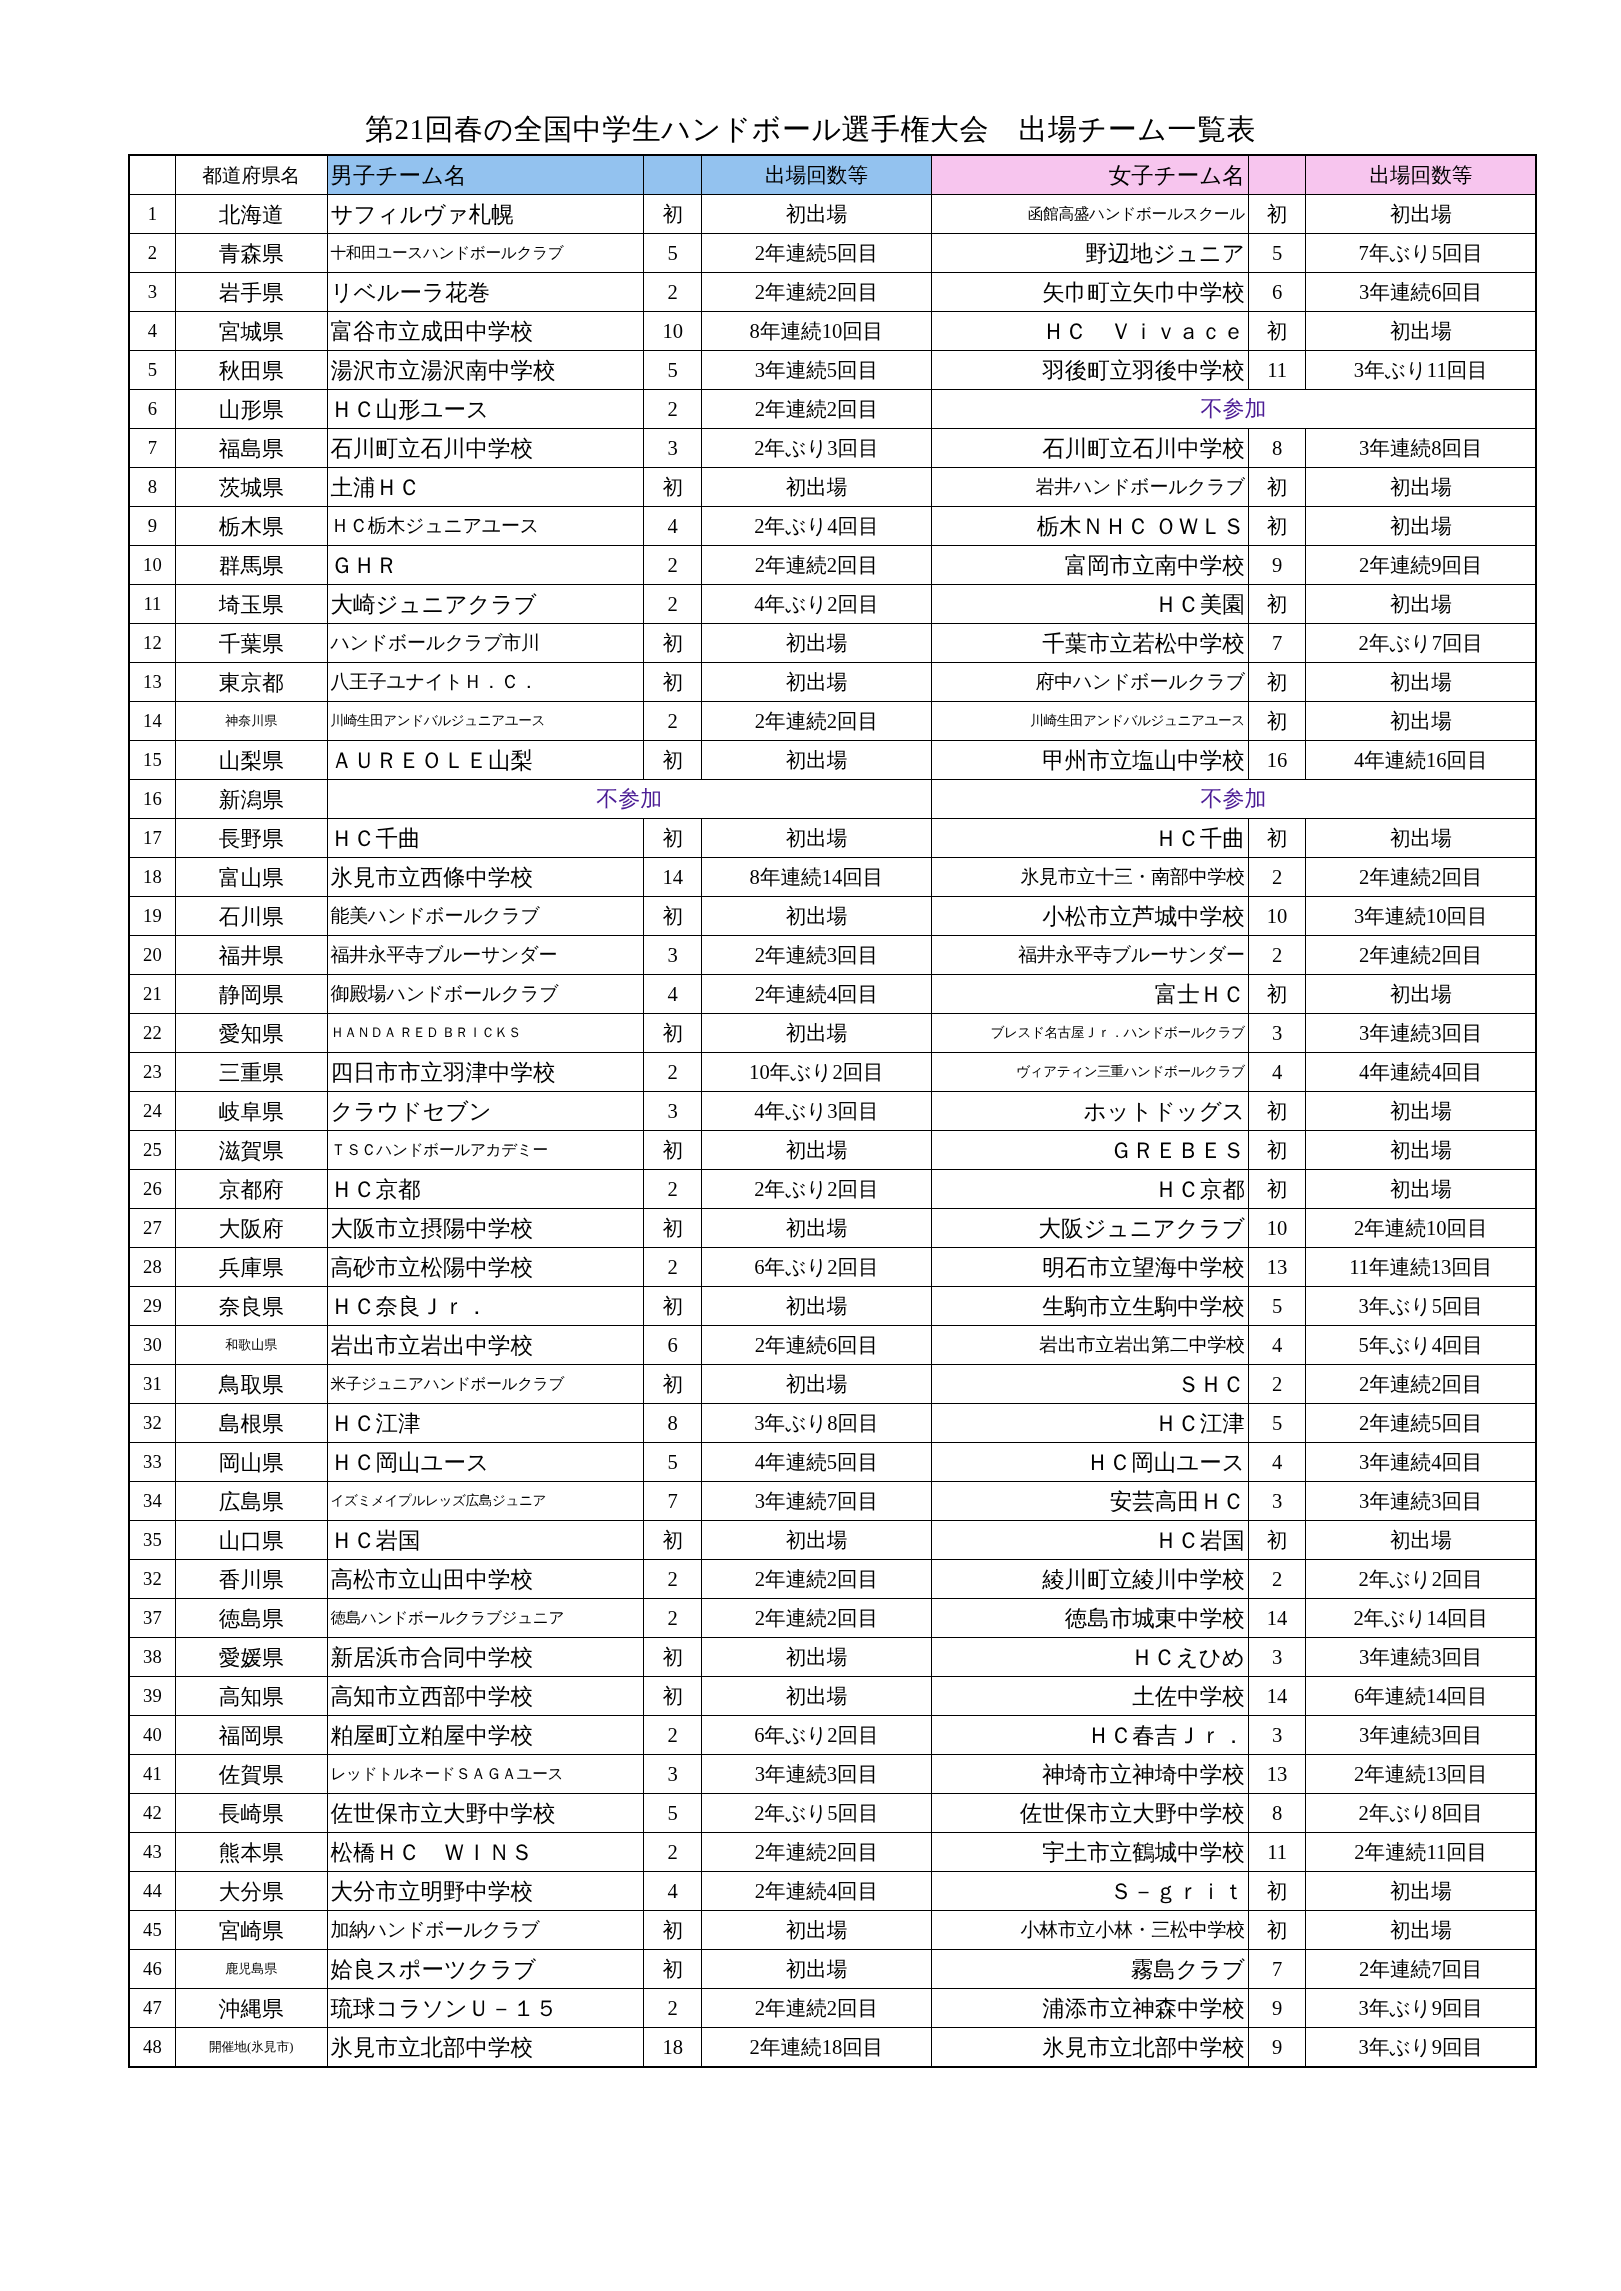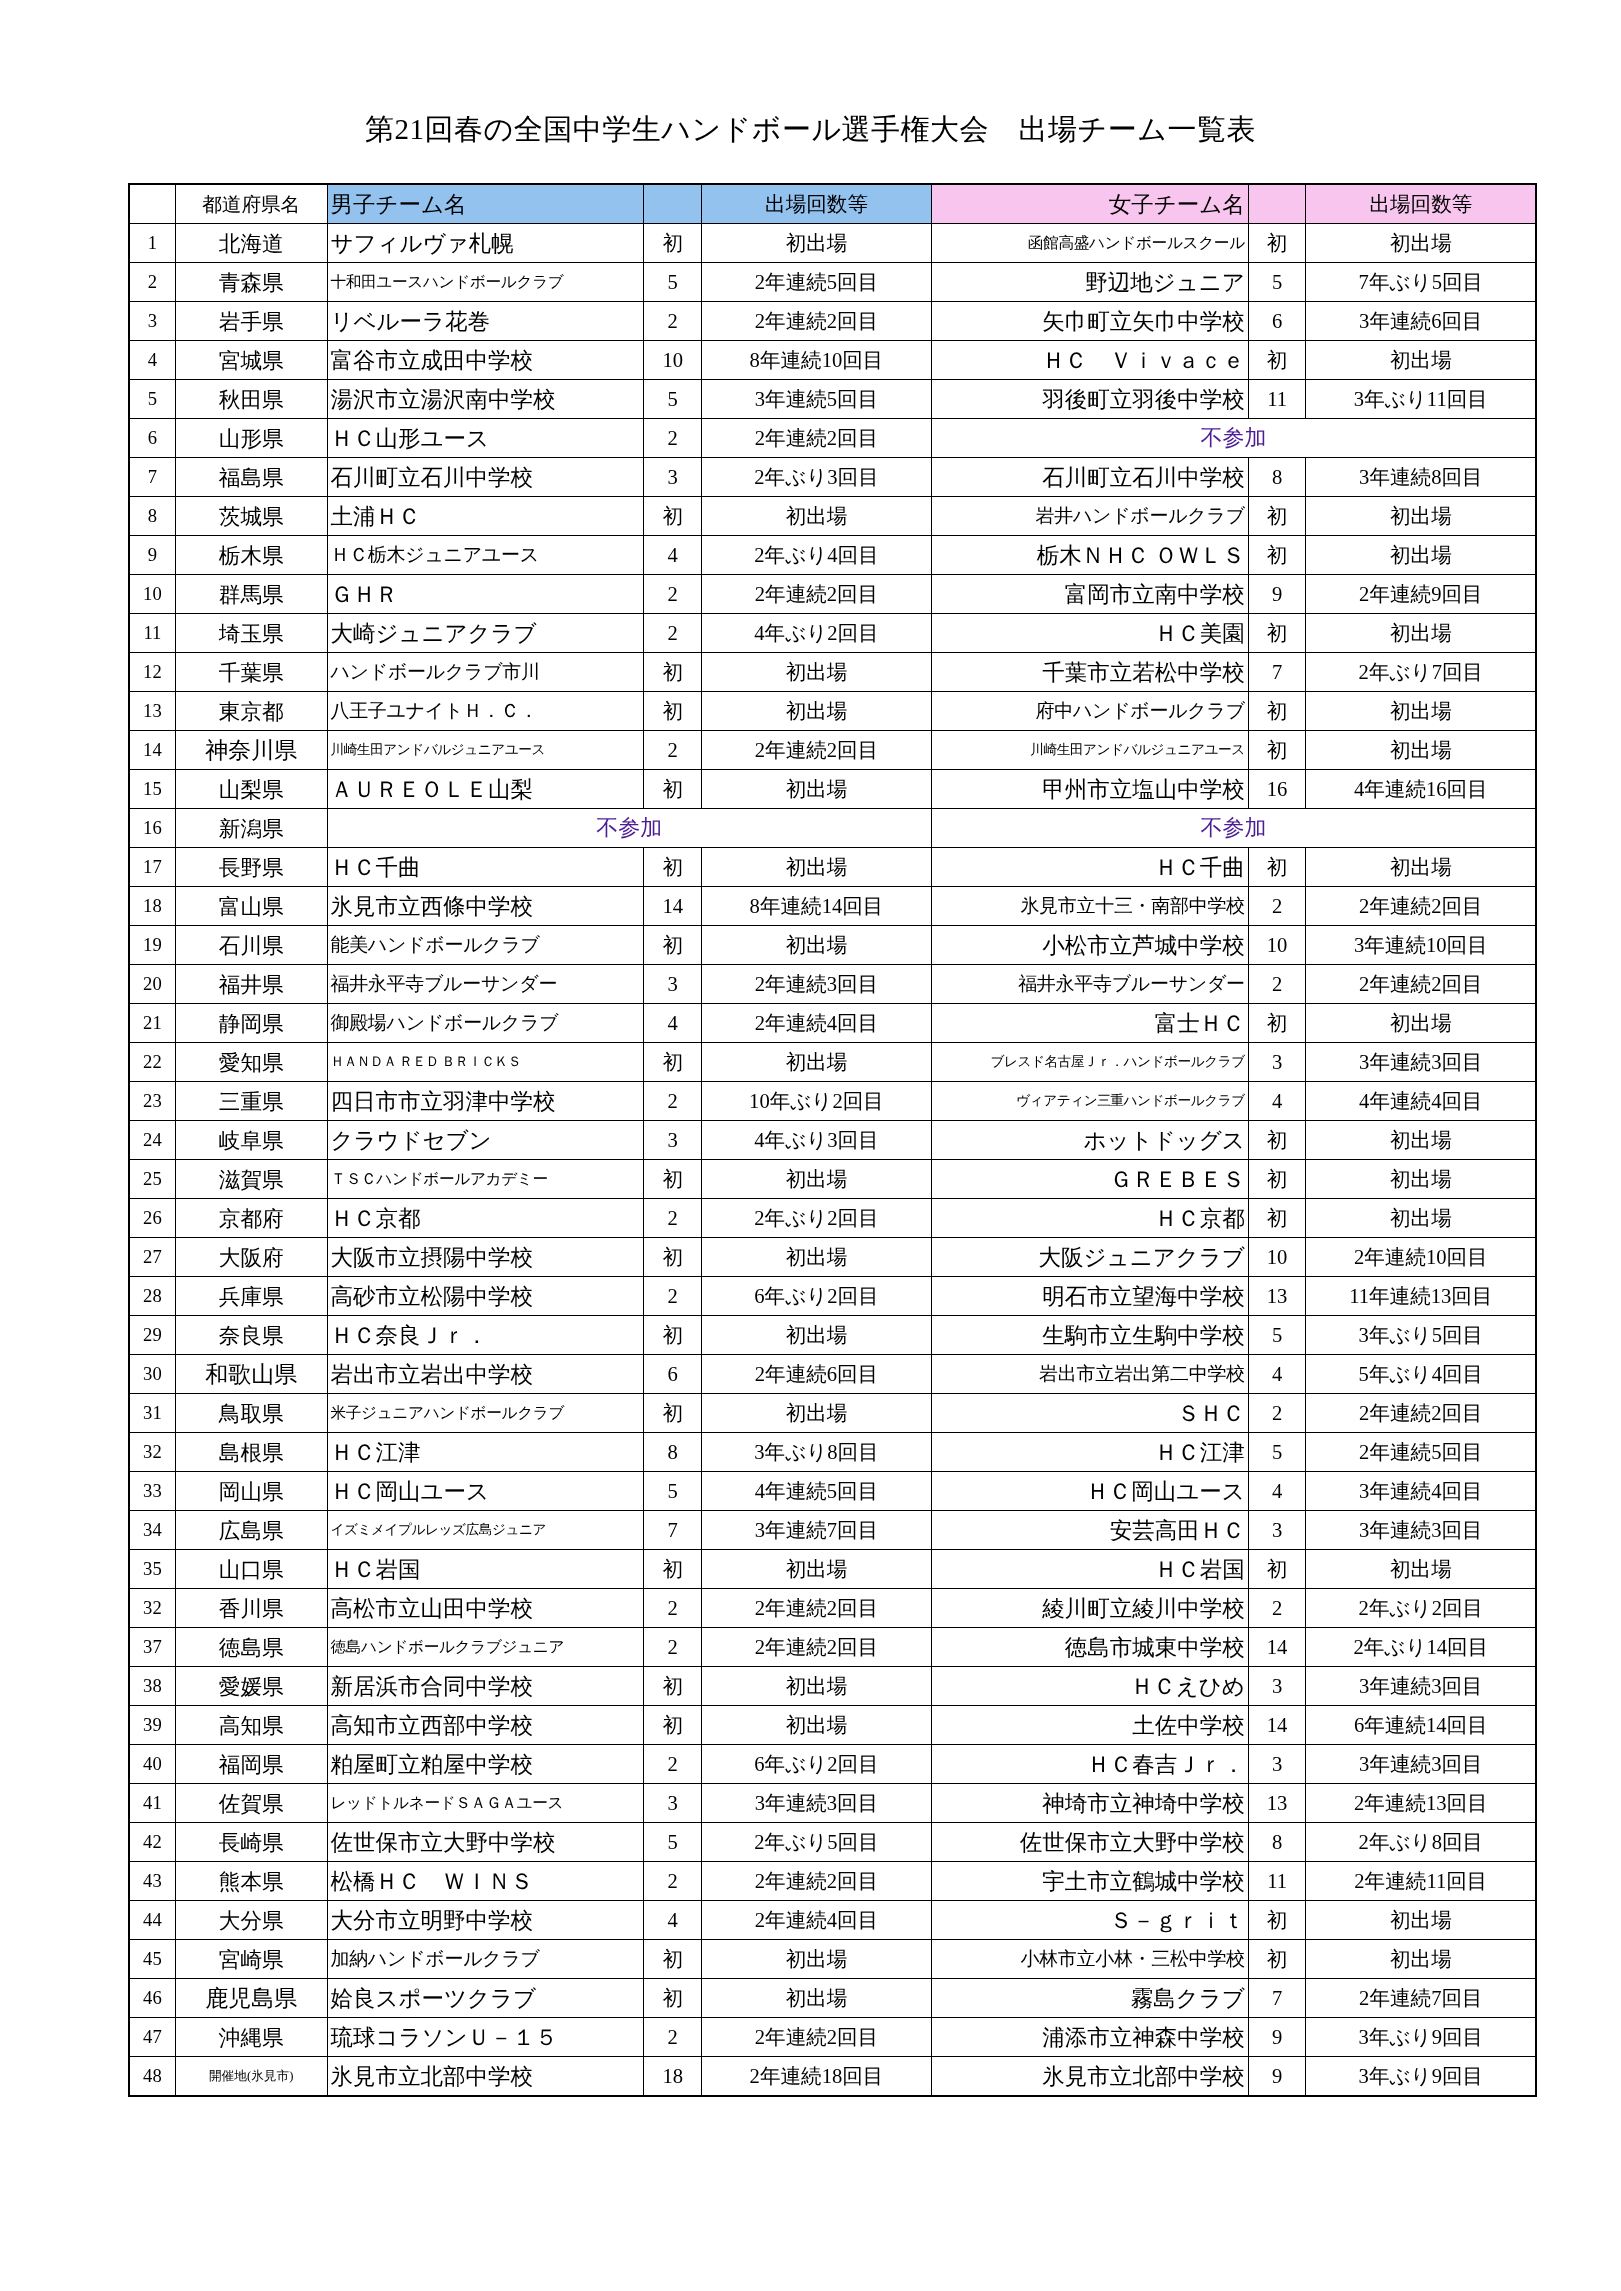--- a/index.html
+++ b/index.html
@@ -25,21 +25,21 @@
     top: 110px;
     left: 0;
     width: 1621px;
     text-align: center;
     font-size: 29px;
     letter-spacing: 0.5px;
     white-space: nowrap;
   }
   table.teams {
     position: absolute;
-    top: 183px;
+    top: 154px;
     left: 128px;
     width: 1364px;
     border-collapse: collapse;
     table-layout: fixed;
   }
   table.teams td, table.teams th {
     border: 1px solid #000000;
     padding: 0 2.9px;
     height: 38px;
     font-weight: normal;
@@ -68,21 +68,21 @@
   thead td.h-no   { background: #ffffff; }
   thead td.h-pref { background: #ffffff; font-size: 19.6px; }
   thead td.h-male { background: #93c2ef; }
   thead td.h-fem  { background: #f7c5ee; }
 
   tbody tr td { border-top: 1px solid #000; border-bottom: 1px solid #000; }
 
   .shrink-1 { font-size: 19px; letter-spacing: -0.3px; }
   .shrink-2 { font-size: 15.7px; letter-spacing: -0.4px; }
   .shrink-3 { font-size: 13.7px; letter-spacing: -0.5px; }
-  .pref-small { font-size: 23px; }
+  .pref-small { font-size: 13px; }
   .pref-xsmall { font-size: 12.7px; margin-top: 25px; }
 
   .absent {
     color: #4c1d95;
     text-align: center !important;
     font-size: 22px;
   }
 </style>
 </head>
 <body>

